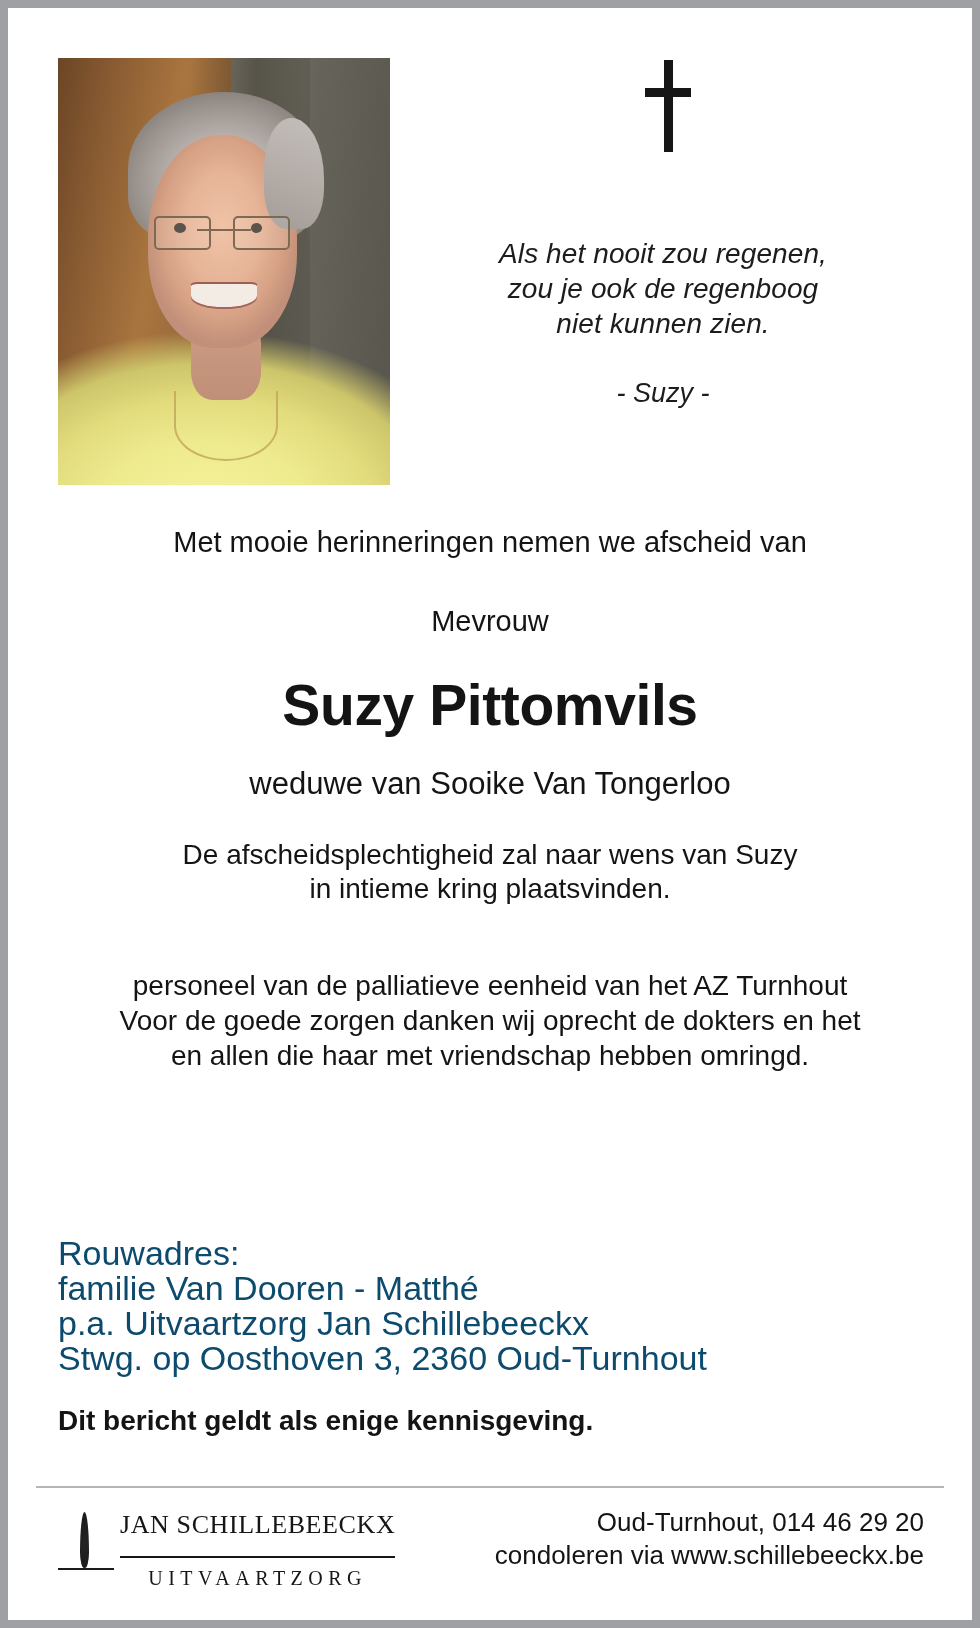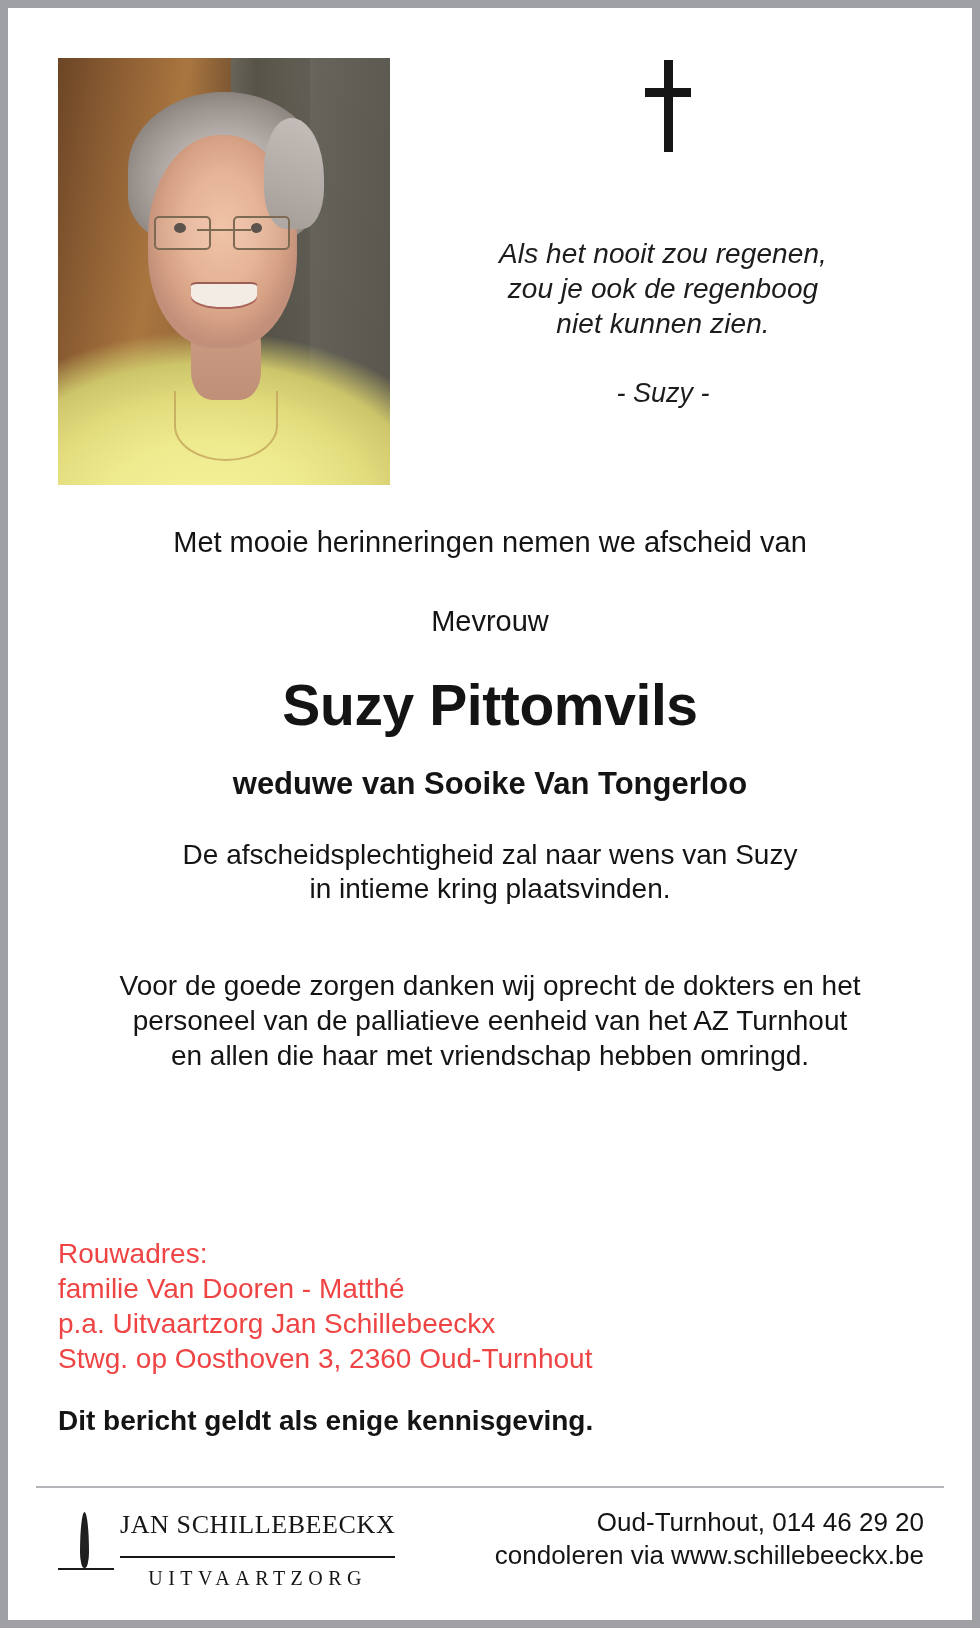--- a/index.html
+++ b/index.html
@@ -204,21 +204,21 @@
   .deceased-name {
     font-size: 57px;
     line-height: 62px;
     font-weight: bold;
     margin-top: 36px;
     letter-spacing: -.4px;
   }
   .spouse-line {
     font-size: 31px;
     line-height: 36px;
-    font-weight: bold;
+    font-weight: normal;
     margin-top: 30px;
     text-align: center;
   }
   .life-dates {
     font-size: 28px;
     line-height: 34px;
     margin-top: 30px;
   }
   .ceremony {
     font-size: 28px;
@@ -231,22 +231,22 @@
     margin-top: 62px;
   }
 
   .address-block {
     position: absolute;
     left: 50px;
     top: 1228px;
     width: 700px;
     text-align: left;
     font-stretch: condensed;
-    color: #ef4444;
-    font-size: 28px;
+    color: #0c4a6e;
+    font-size: 34px;
     line-height: 35px;
   }
   .single-notice {
     position: absolute;
     left: 50px;
     top: 1395px;
     width: 700px;
     text-align: left;
     font-stretch: condensed;
     color: #141414;
@@ -382,22 +382,22 @@
 
       <div class="centered spouse-line">weduwe van Sooike Van Tongerloo</div>
 
 
       <div class="centered ceremony">
         <div>De afscheidsplechtigheid zal naar wens van Suzy</div>
         <div>in intieme kring plaatsvinden.</div>
       </div>
 
       <div class="centered thanks">
+        <div>personeel van de palliatieve eenheid van het AZ Turnhout</div>
         <div>Voor de goede zorgen danken wij oprecht  de dokters en het</div>
-        <div>personeel van de palliatieve eenheid van het AZ Turnhout</div>
         <div>en allen die haar met vriendschap hebben omringd.</div>
       </div>
 
     </div>
 
     <div class="address-block">
       <div>Rouwadres:</div>
       <div>familie Van Dooren - Matthé</div>
       <div>p.a. Uitvaartzorg Jan Schillebeeckx</div>
       <div>Stwg. op Oosthoven 3, 2360 Oud-Turnhout</div>

